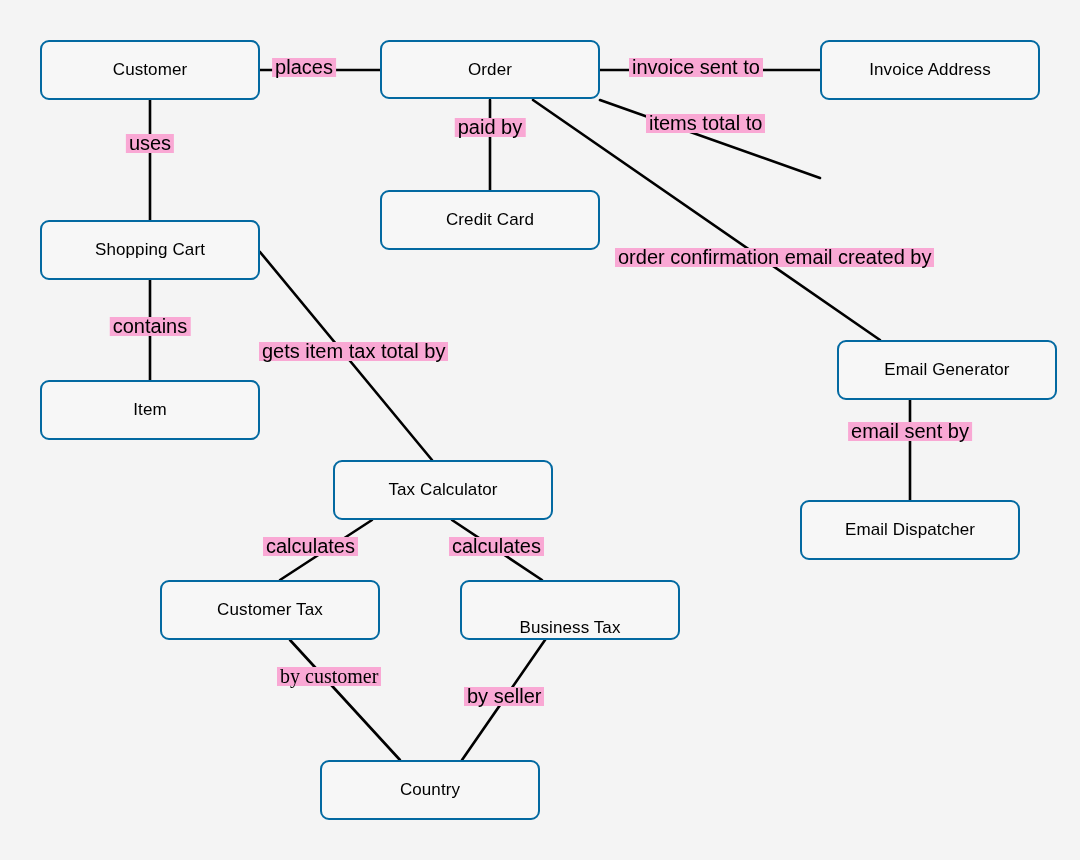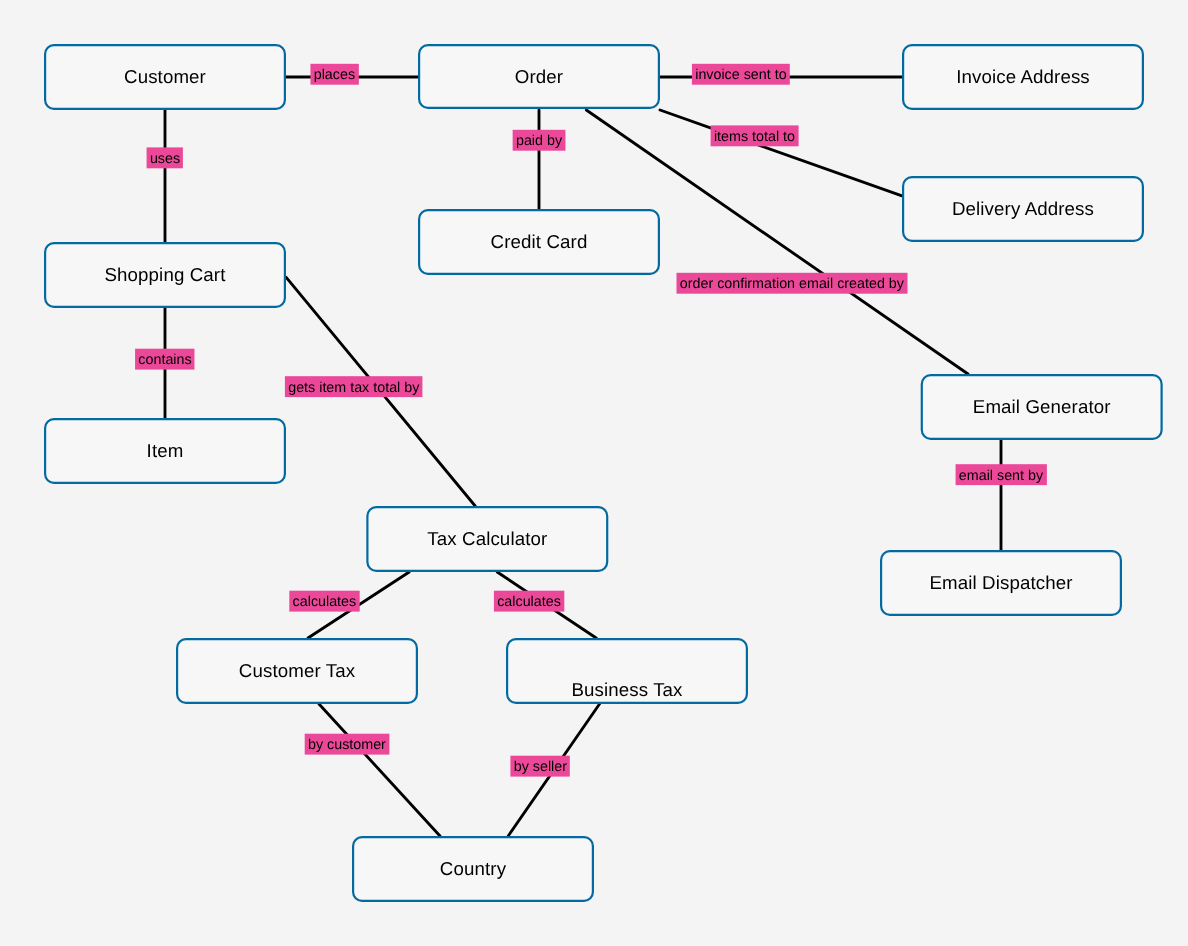--- a/index.html
+++ b/index.html
@@ -59,24 +59,24 @@
     align-items: center;
     justify-content: center;
     color: #000000;
     font-size: 17px;
     font-family: "Liberation Sans", sans-serif;
     letter-spacing: 0.1px;
     white-space: nowrap;
   }
   .edge-label {
     position: absolute;
-    font-size: 13px;
+    font-size: 20px;
     font-family: "Liberation Sans", sans-serif;
     color: #000000;
-    background: #ec4899;
+    background: #f9a8d4;
     white-space: nowrap;
     padding: 0 3px;
     line-height: 19px;
   }
   .edge-label.centered {
     transform: translateX(-50%);
   }
 </style>
 </head>
 <body>
@@ -104,23 +104,20 @@
   <div id="node-layer">
       <div class="node" style="left: 40px; top: 40px; width: 220px; height: 60px;">
         <span>Customer</span>
       </div>
       <div class="node" style="left: 380px; top: 40px; width: 220px; height: 59px;">
         <span>Order</span>
       </div>
       <div class="node" style="left: 820px; top: 40px; width: 220px; height: 60px;">
         <span>Invoice Address</span>
       </div>
-      <div class="node" style="left: 820px; top: 160px; width: 220px; height: 60px;">
-        <span>Delivery Address</span>
-      </div>
       <div class="node" style="left: 380px; top: 190px; width: 220px; height: 60px;">
         <span>Credit Card</span>
       </div>
       <div class="node" style="left: 40px; top: 220px; width: 220px; height: 60px;">
         <span>Shopping Cart</span>
       </div>
       <div class="node" style="left: 800px; top: 340px; width: 220px; height: 60px; margin-left: 37px;">
         <span>Email Generator</span>
       </div>
       <div class="node" style="left: 40px; top: 380px; width: 220px; height: 60px;">
@@ -147,18 +144,18 @@
       <div class="edge-label centered" style="left: 304px; top: 58px;">places</div>
       <div class="edge-label" style="left: 629px; top: 58px;">invoice sent to</div>
       <div class="edge-label" style="left: 646px; top: 114px;">items total to</div>
       <div class="edge-label centered" style="left: 490px; top: 118px;">paid by</div>
       <div class="edge-label" style="left: 615px; top: 248px;">order confirmation email created by</div>
       <div class="edge-label centered" style="left: 150px; top: 134px;">uses</div>
       <div class="edge-label centered" style="left: 150px; top: 317px;">contains</div>
       <div class="edge-label" style="left: 259px; top: 342px;">gets item tax total by</div>
       <div class="edge-label" style="left: 263px; top: 537px;">calculates</div>
       <div class="edge-label" style="left: 449px; top: 537px;">calculates</div>
-      <div class="edge-label" style="left: 277px; top: 667px;">by customer</div>
+      <div class="edge-label" style="left: 277px; top: 667px; font-family: Liberation Serif, serif;">by customer</div>
       <div class="edge-label" style="left: 464px; top: 687px;">by seller</div>
       <div class="edge-label centered" style="left: 910px; top: 422px;">email sent by</div>
     </div>
 
 </div>
 
 </body></html>

